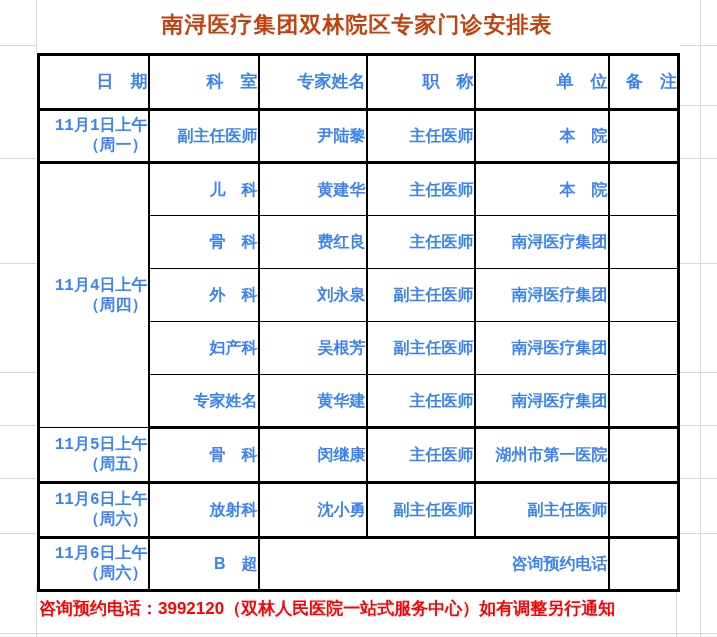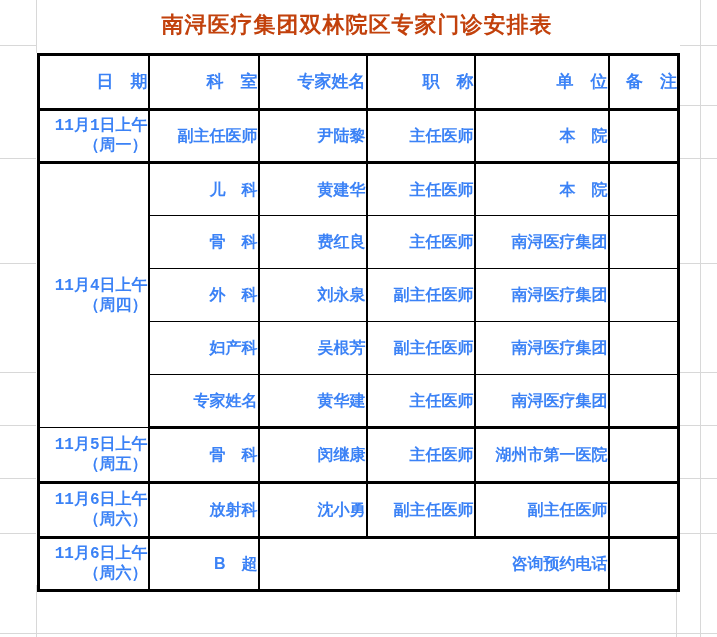--- a/index.html
+++ b/index.html
@@ -198,14 +198,15 @@
       <tr class="thick">
         <td class="cell-date">11月6日上午
 （周六）</td>
         <td>B　超</td>
         <td colspan="3">咨询预约电话</td>
         <td></td>
       </tr>
     </tbody>
   </table>
 
+  <div class="notice">咨询预约电话：3992120（双林人民医院一站式服务中心）如有调整另行通知</div>
 
 </div>
 
 </body></html>

